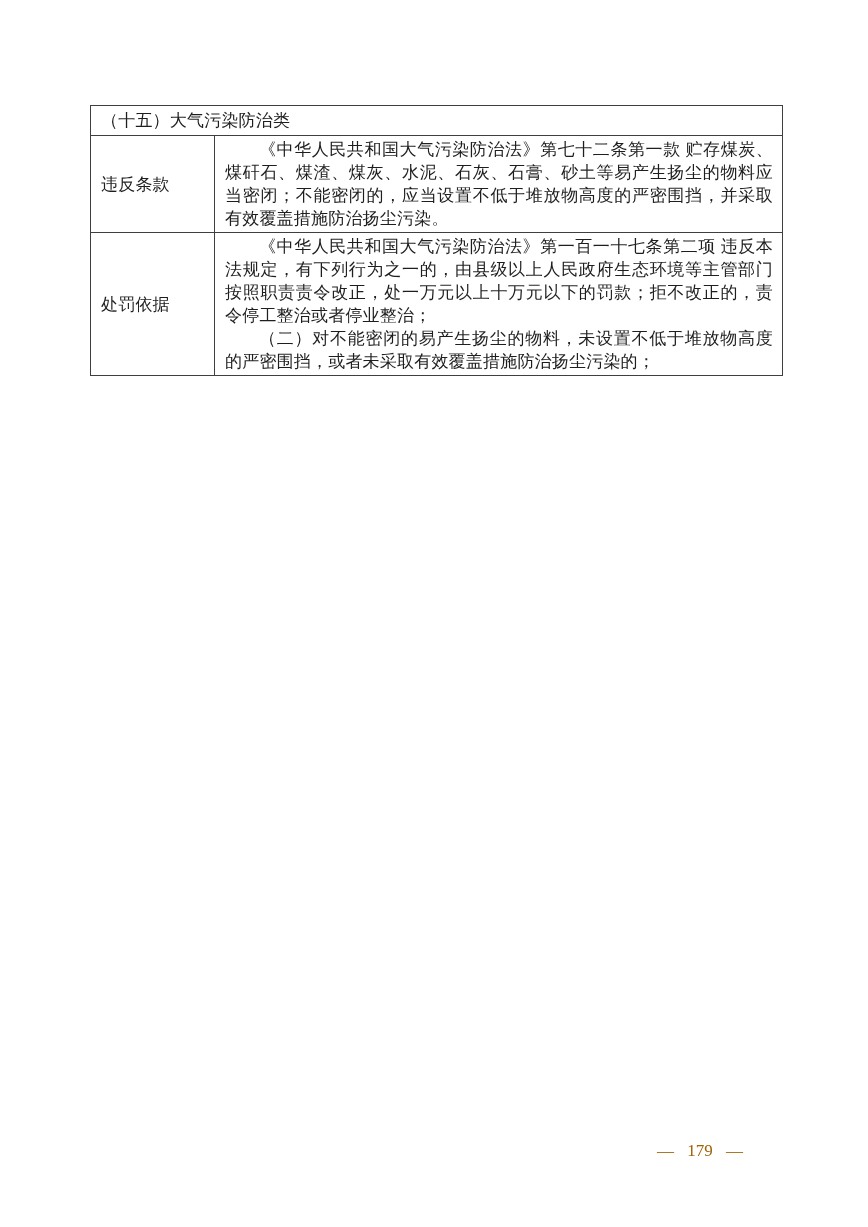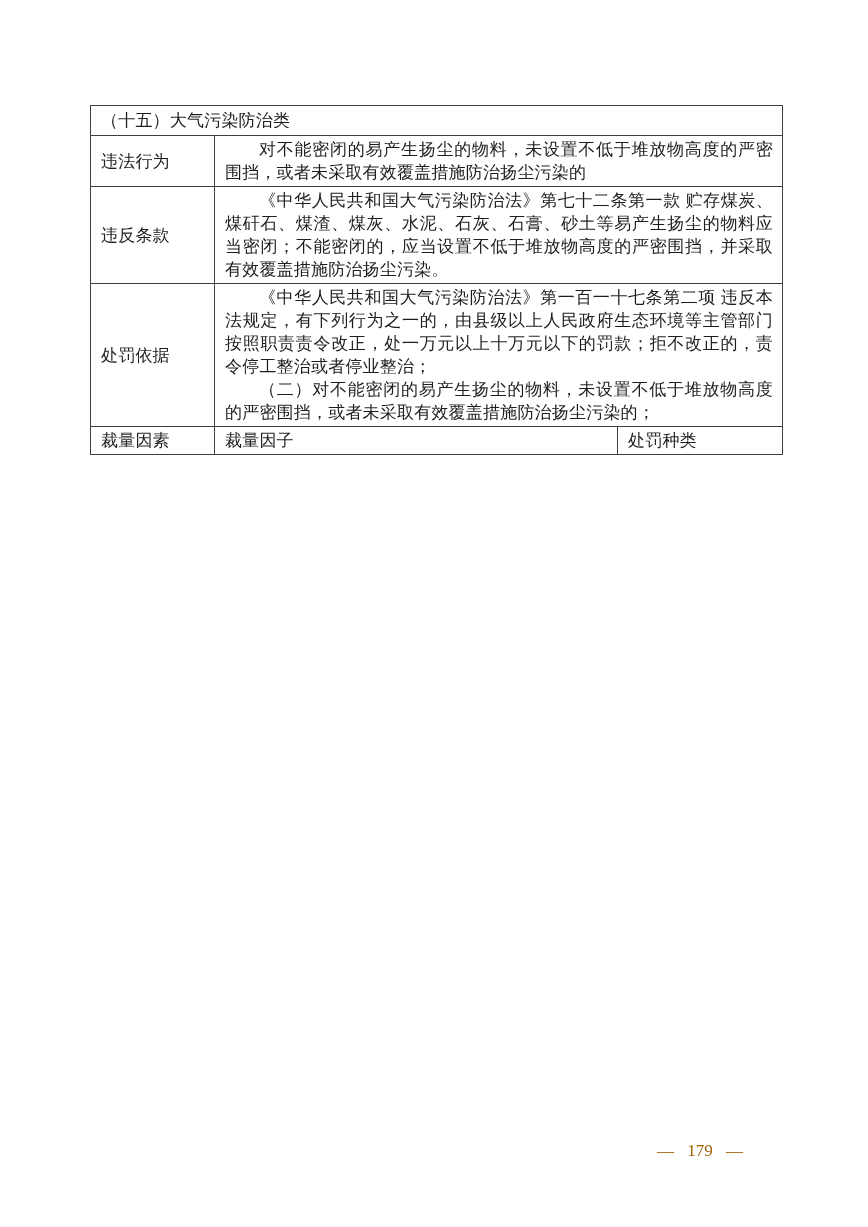--- a/index.html
+++ b/index.html
@@ -79,47 +79,36 @@
       <col style="width:124px">
       <col style="width:403px">
       <col style="width:165px">
     </colgroup>
     <tbody>
       <tr class="section-header-row" style="height:30px">
         <td colspan="3" class="plain-cell">（十五）大气污染防治类</td>
       </tr>
 
 
-      <tr style="height:48px">
-        <td class="label-cell">违法行为</td>
-        <td colspan="2" class="content-cell">
-          <p class="para">对不能密闭的易产生扬尘的物料，未设置不低于堆放物高度的严密围挡，或者未采取有效覆盖措施防治扬尘污染的</p>
-        </td>
-      </tr>
 
       <tr style="height:92px">
         <td class="label-cell">违反条款</td>
         <td colspan="2" class="content-cell">
           <p class="para">《中华人民共和国大气污染防治法》第七十二条第一款 贮存煤炭、煤矸石、煤渣、煤灰、水泥、石灰、石膏、砂土等易产生扬尘的物料应当密闭；不能密闭的，应当设置不低于堆放物高度的严密围挡，并采取有效覆盖措施防治扬尘污染。</p>
         </td>
       </tr>
 
       <tr style="height:139px">
         <td class="label-cell">处罚依据</td>
         <td colspan="2" class="content-cell">
           <p class="para">《中华人民共和国大气污染防治法》第一百一十七条第二项 违反本法规定，有下列行为之一的，由县级以上人民政府生态环境等主管部门按照职责责令改正，处一万元以上十万元以下的罚款；拒不改正的，责令停工整治或者停业整治；</p>
           <p class="para">（二）对不能密闭的易产生扬尘的物料，未设置不低于堆放物高度的严密围挡，或者未采取有效覆盖措施防治扬尘污染的；</p>
         </td>
       </tr>
 
-      <tr style="height:27px">
-        <td class="label-cell">裁量因素</td>
-        <td class="plain-cell">裁量因子</td>
-        <td class="plain-cell">处罚种类</td>
-      </tr>
 
 
     </tbody>
   </table>
 
   <div class="footer-page-number">— 179 —</div>
 
 </div>
 
 </body></html>

